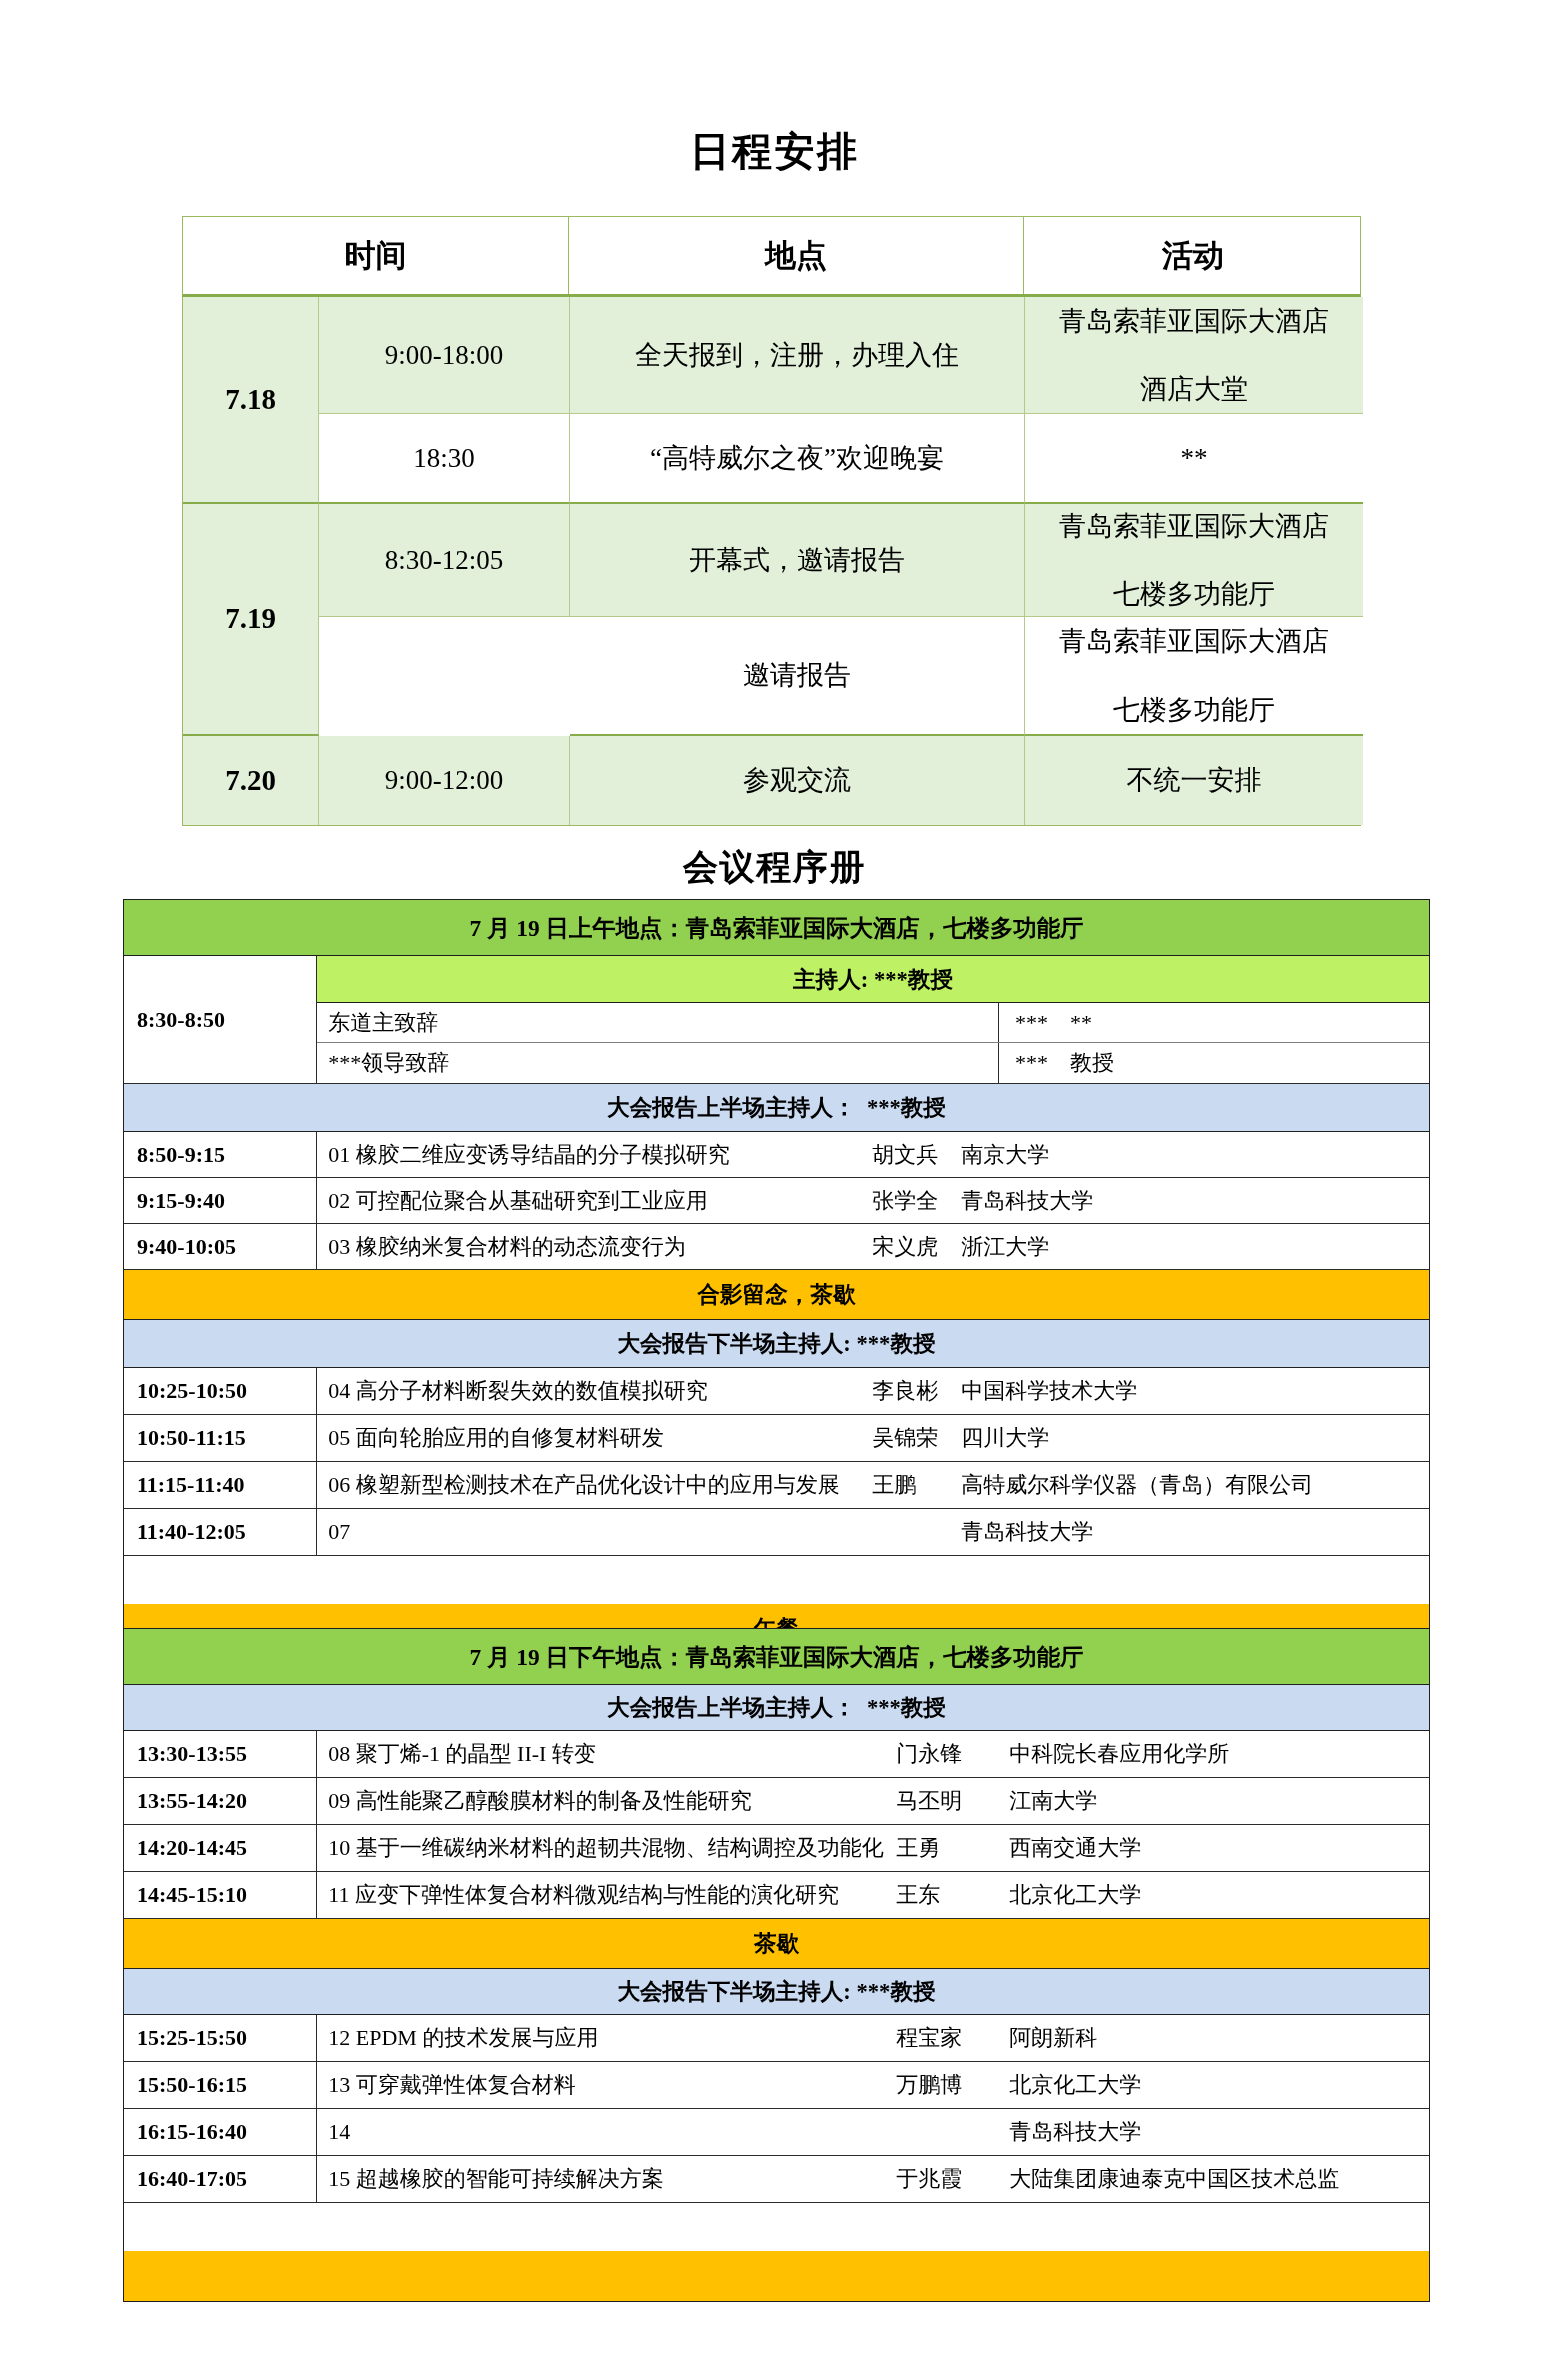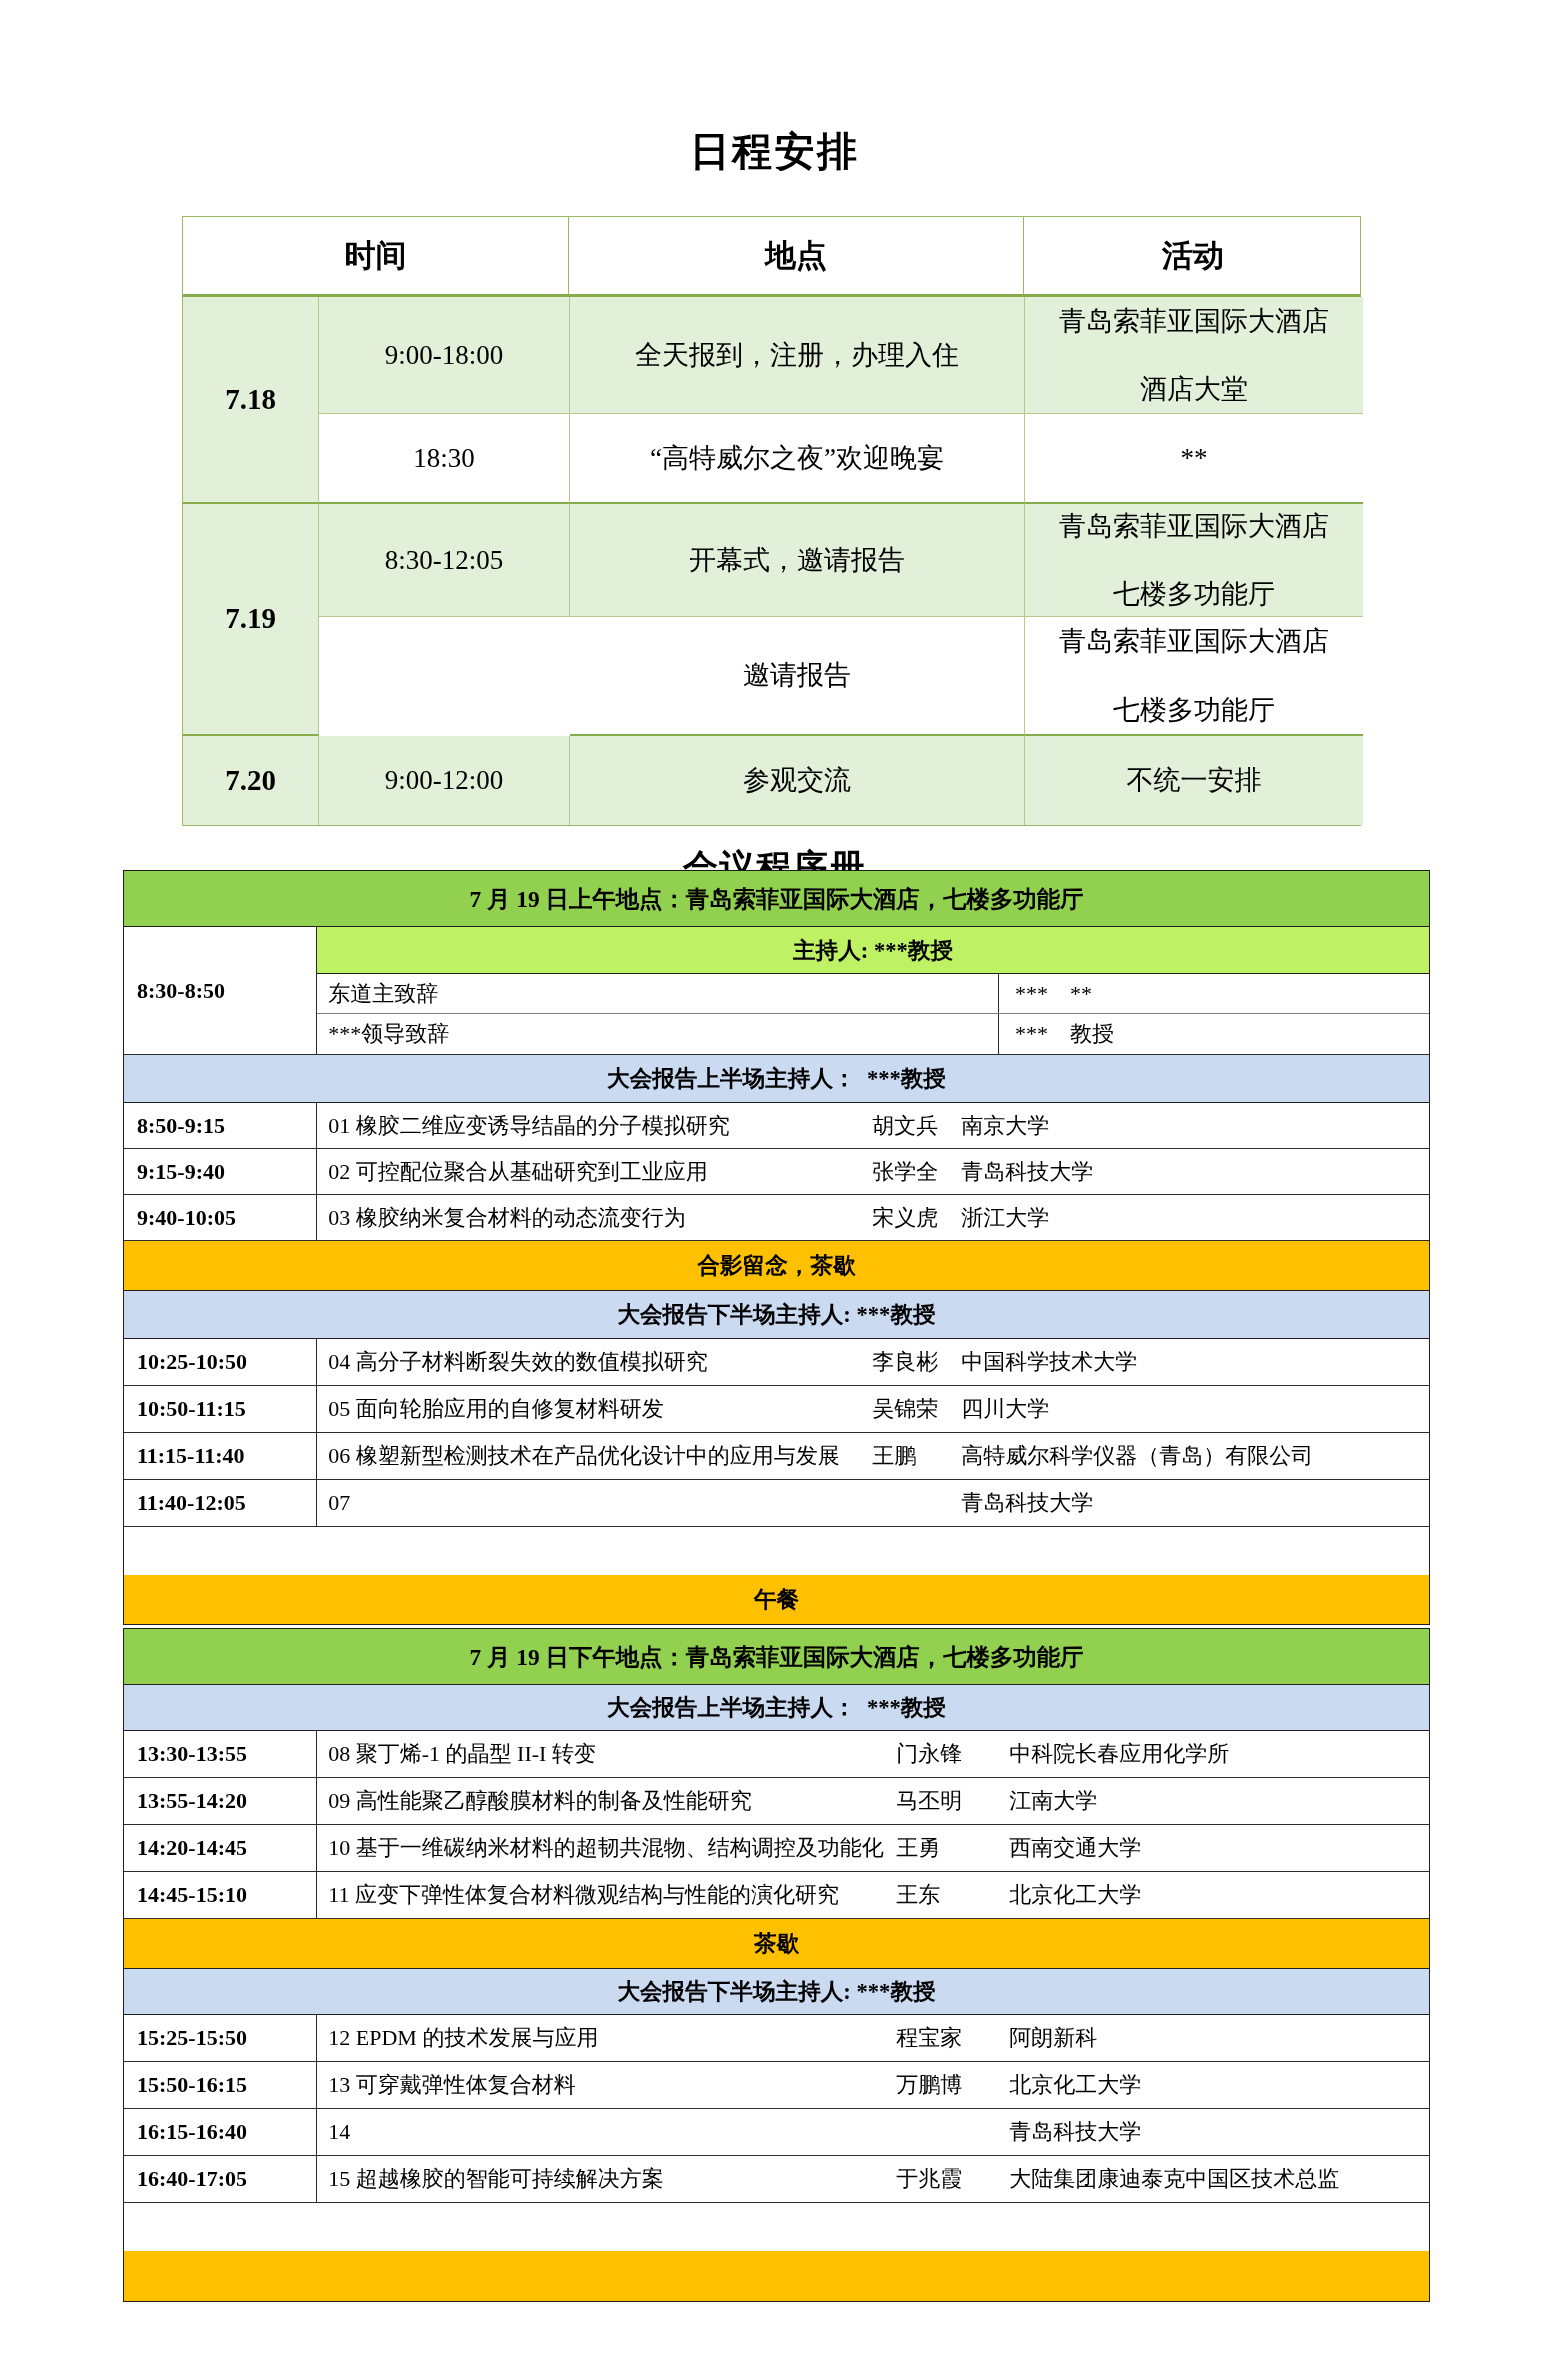--- a/index.html
+++ b/index.html
@@ -157,21 +157,21 @@
 
       <div class="cell green date bottom" style="grid-row:5; grid-column:1;">7.20</div>
       <div class="cell green bottom" style="grid-row:5; grid-column:2;">9:00-12:00</div>
       <div class="cell green bottom" style="grid-row:5; grid-column:3;">参观交流</div>
       <div class="cell green bottom lastcol" style="grid-row:5; grid-column:4;">不统一安排</div>
     </div>
   </div>
 
   <div class="doc-title" id="title-program">会议程序册</div>
 
-  <div class="ptable am" style="top:870px;">
+  <div class="ptable am" style="top:899px;">
     <div class="g-head">7 月 19 日上午地点：青岛索菲亚国际大酒店，七楼多功能厅</div>
 
     <div class="open-grid">
       <div class="t-time">8:30-8:50</div>
       <div class="open-right">
         <div class="chair-row">主持人: ***教授</div>
         <div class="open-item">
           <div class="open-label">东道主致辞</div>
           <div class="open-person">***　**</div>
         </div>

